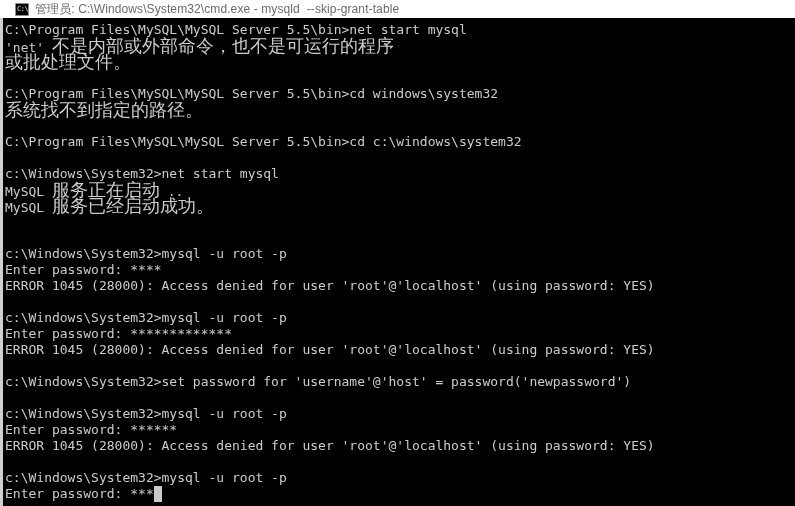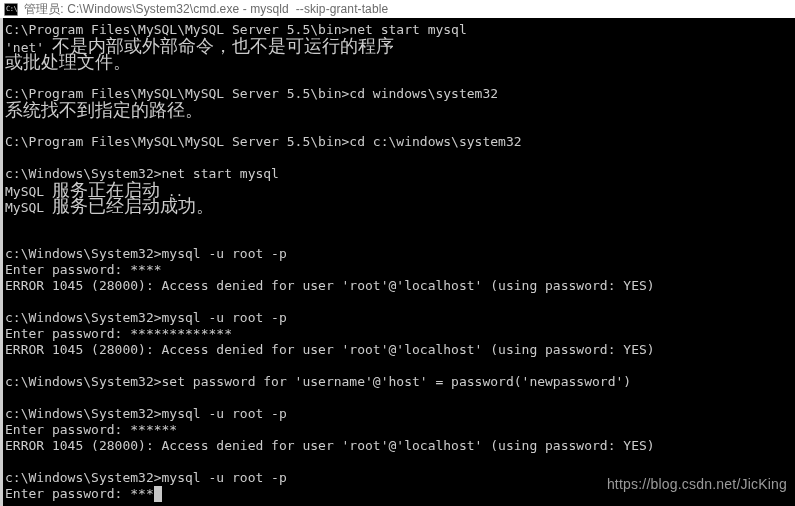--- a/index.html
+++ b/index.html
@@ -19,21 +19,21 @@
   
   #titlebar {
     position: absolute;
     left: 0; top: 0;
     width: 795px;
     height: 18px;
     background: #ffffff;
     display: flex;
     align-items: center;
     box-sizing: border-box;
-    padding-left: 4px;
+    padding-left: 15px;
   }
   #titlebar .app-icon {
     width: 14px;
     height: 13px;
     background: #000000;
     border: 1px solid #8a8a8a;
     box-sizing: border-box;
     margin-right: 6px;
     position: relative;
     flex: 0 0 auto;
@@ -137,15 +137,14 @@
     <div class="title-text">管理员: C:\Windows\System32\cmd.exe - mysqld  --skip-grant-table</div>
   </div>
 
   <div id="left-edge"></div>
 
   <div id="console-frame">
     <div id="screen"><div class="line">C:\Program Files\MySQL\MySQL Server 5.5\bin&gt;net start mysql</div><div class="line"><span>'net' </span><span class="cjk">不是内部或外部命令，也不是可运行的程序</span></div><div class="line"><span class="cjk">或批处理文件。</span></div><div class="line blank">&nbsp;</div><div class="line">C:\Program Files\MySQL\MySQL Server 5.5\bin&gt;cd windows\system32</div><div class="line"><span class="cjk">系统找不到指定的路径。</span></div><div class="line blank">&nbsp;</div><div class="line">C:\Program Files\MySQL\MySQL Server 5.5\bin&gt;cd c:\windows\system32</div><div class="line blank">&nbsp;</div><div class="line">c:\Windows\System32&gt;net start mysql</div><div class="line"><span>MySQL </span><span class="cjk">服务正在启动</span><span> ..</span></div><div class="line"><span>MySQL </span><span class="cjk">服务已经启动成功。</span></div><div class="line blank">&nbsp;</div><div class="line blank">&nbsp;</div><div class="line">c:\Windows\System32&gt;mysql -u root -p</div><div class="line">Enter password: ****</div><div class="line">ERROR 1045 (28000): Access denied for user 'root'@'localhost' (using password: YES)</div><div class="line blank">&nbsp;</div><div class="line">c:\Windows\System32&gt;mysql -u root -p</div><div class="line">Enter password: *************</div><div class="line">ERROR 1045 (28000): Access denied for user 'root'@'localhost' (using password: YES)</div><div class="line blank">&nbsp;</div><div class="line">c:\Windows\System32&gt;set password for 'username'@'host' = password('newpassword')</div><div class="line blank">&nbsp;</div><div class="line">c:\Windows\System32&gt;mysql -u root -p</div><div class="line">Enter password: ******</div><div class="line">ERROR 1045 (28000): Access denied for user 'root'@'localhost' (using password: YES)</div><div class="line blank">&nbsp;</div><div class="line">c:\Windows\System32&gt;mysql -u root -p</div><div class="line">Enter password: ***</div></div>
     <div id="cursor" style="top: 468px; left: 153.58px;"></div>
   </div>
 
-  <div id="watermark">https://blog.csdn.net/JicKing</div>
 
 </div>
 
 </body></html>

